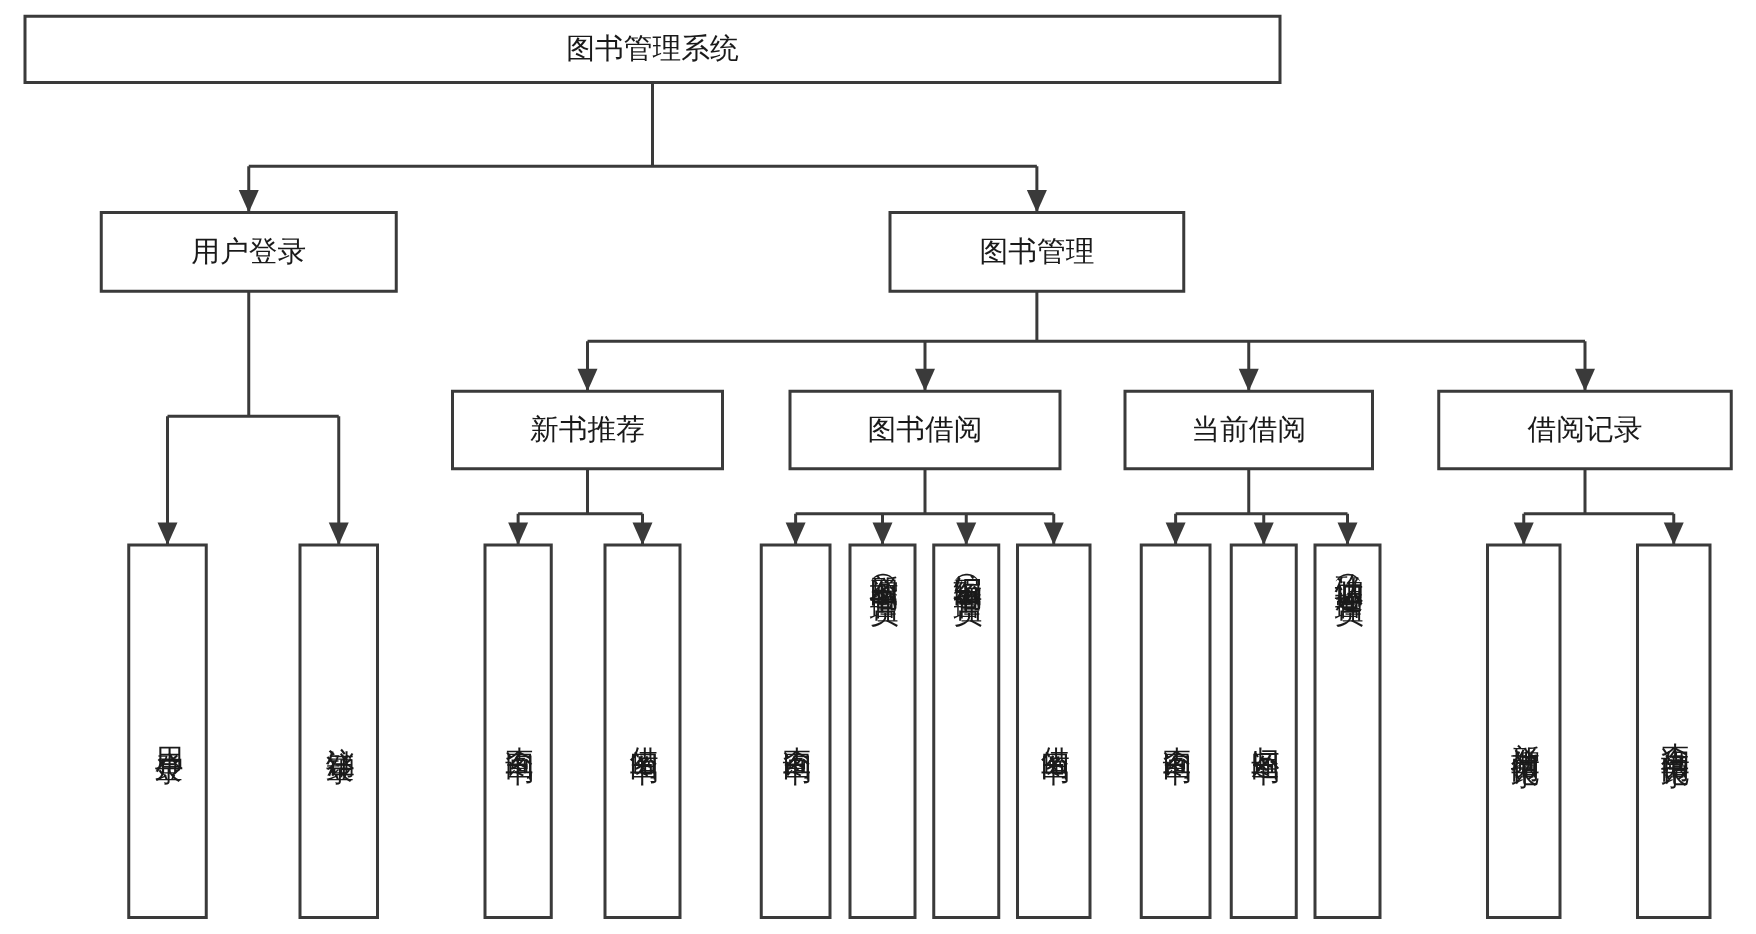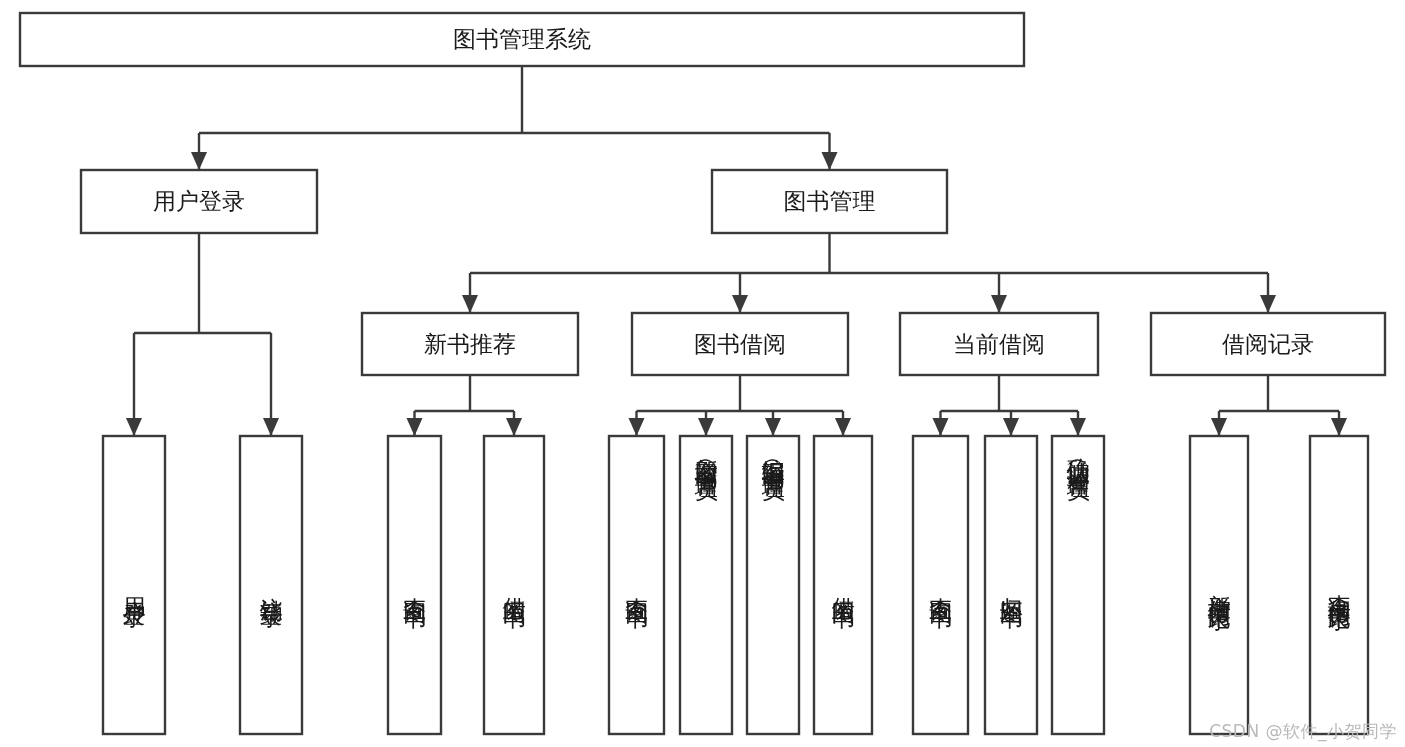--- a/index.html
+++ b/index.html
@@ -183,14 +183,13 @@
       <div class="leaf-label align-top" style="left: 680px; top: 436px; width: 52px; height: 298px;">新增图书（管理员）</div>
       <div class="leaf-label align-top" style="left: 747px; top: 436px; width: 52px; height: 298px;">编辑图书（管理员）</div>
       <div class="leaf-label" style="left: 814px; top: 436px; width: 58px; height: 298px;">借阅图书</div>
       <div class="leaf-label" style="left: 913px; top: 436px; width: 55px; height: 298px;">查询图书</div>
       <div class="leaf-label" style="left: 985px; top: 436px; width: 52px; height: 298px;">归还图书</div>
       <div class="leaf-label align-top" style="left: 1052px; top: 436px; width: 52px; height: 298px;">确认归还（管理员）</div>
       <div class="leaf-label" style="left: 1190px; top: 436px; width: 58px; height: 298px;">新增借阅记录</div>
       <div class="leaf-label" style="left: 1310px; top: 436px; width: 58px; height: 298px;">查询借阅记录</div>
     </div>
 
-  <div id="watermark">CSDN @软件_小贺同学</div>
 </div>
 
 </body></html>

